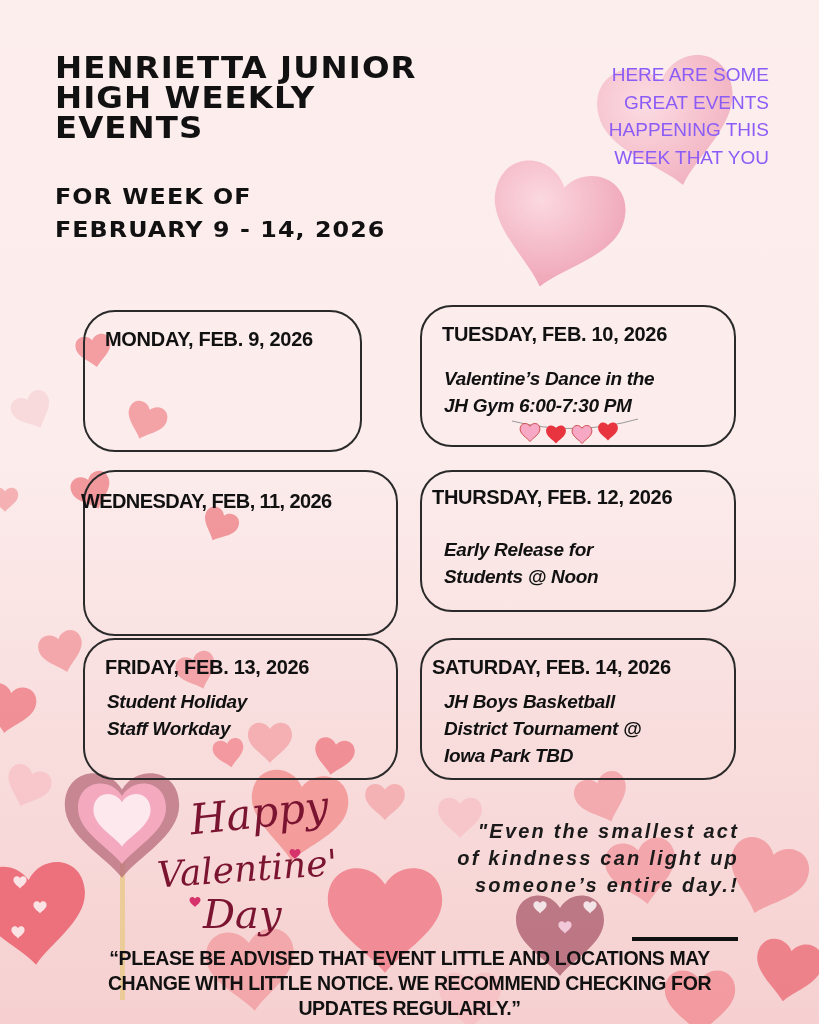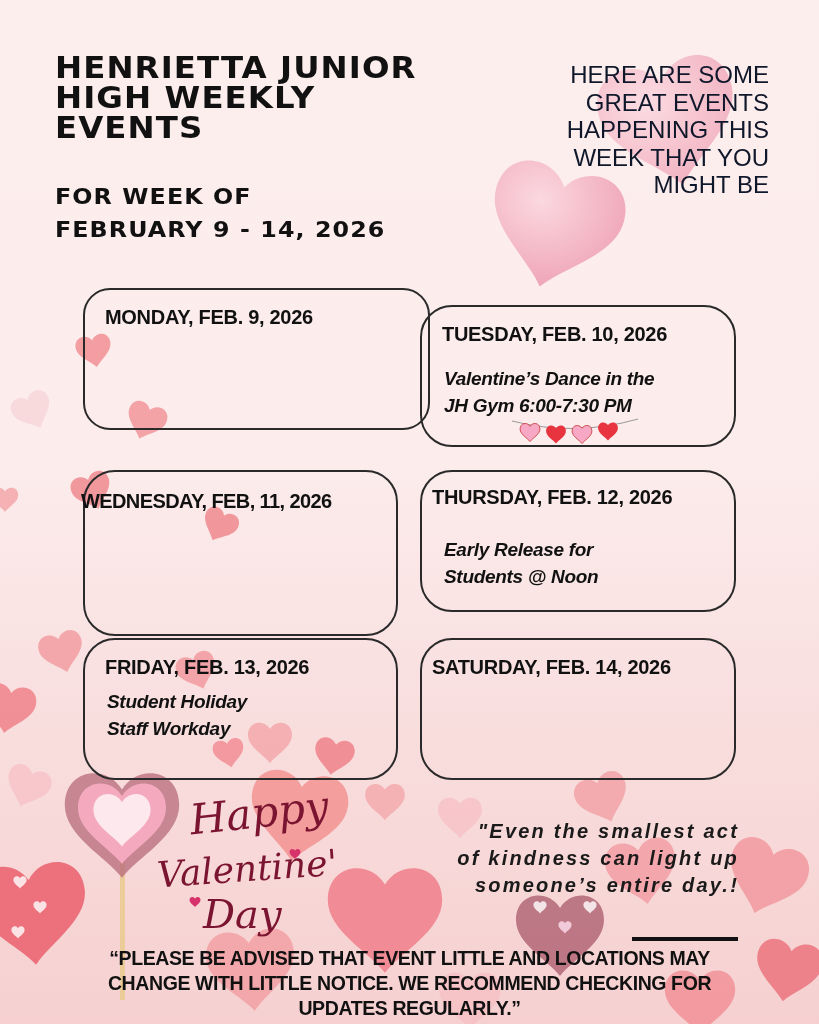--- a/index.html
+++ b/index.html
@@ -6,22 +6,22 @@
   body { width:819px; height:1024px; overflow:hidden; position:relative;
          background: linear-gradient(180deg,#fdeeee 0%,#fcecec 45%,#f9dede 70%,#f6d0d0 100%);
          font-family:"Liberation Sans", sans-serif; color:#111; }
   .bg-layer { position:absolute; inset:0; pointer-events:none; }
   .title { position:absolute; left:55px; top:53px; font-family:"DejaVu Sans", sans-serif; font-weight:900;
            font-size:30px; line-height:30px; letter-spacing:1px; color:#111; }
   .title .line { display:block; transform:scaleX(1.08); transform-origin:left; }
   .week { position:absolute; left:55px; top:180px; font-family:"DejaVu Sans", sans-serif; font-weight:900;
           font-size:22px; line-height:33px; letter-spacing:1px; color:#111; }
   .week .line { display:block; transform:scaleX(1.08); transform-origin:left; }
-  .intro { position:absolute; right:50px; top:61px; text-align:right; font-size:24px; line-height:27.5px;
-           color:#0f172a; width:220px; }
+  .intro { position:absolute; right:50px; top:61px; text-align:right; font-size:19px; line-height:27.5px;
+           color:#8b5cf6; width:220px; }
   .intro .line { display:block; }
   .card { position:absolute; border:2px solid #2a2a2a; border-radius:32px; box-sizing:border-box; }
   .card .day { position:absolute; left:20px; top:16px; font-weight:700; font-size:20px; white-space:nowrap;
                letter-spacing:-0.3px; }
   .card .ev { position:absolute; left:22px; font-style:italic; font-weight:700; font-size:19px; line-height:27px;
               white-space:nowrap; letter-spacing:-0.3px; }
   .card .ev .line { display:block; }
   .quote { position:absolute; right:80px; top:818px; text-align:right; font-style:italic; font-weight:700;
            font-size:20px; line-height:27px; letter-spacing:2.2px; color:#1a1a1a; }
   .quote .line { display:block; }
@@ -101,24 +101,23 @@
 <div class="week">
   <span class="line">FOR WEEK OF</span>
   <span class="line">FEBRUARY 9 - 14, 2026</span>
 </div>
 
 <div class="intro">
   <span class="line">HERE ARE SOME</span>
   <span class="line">GREAT EVENTS</span>
   <span class="line">HAPPENING THIS</span>
   <span class="line">WEEK THAT YOU</span>
-  <span class="line">MIGHT BE</span>
 </div>
 
-<div class="card" style="left:83px;top:288px;width:347px;height:142px;border-radius:27px;">
+<div class="card" style="left:83px;top:310px;width:279px;height:142px;">
   <div class="day">MONDAY,  FEB. 9, 2026</div>
 </div>
 
 <div class="card" style="left:420px;top:305px;width:316px;height:142px;">
   <div class="day">TUESDAY, FEB. 10, 2026</div>
   <div class="ev" style="top:58px;">
     <span class="line">Valentine’s Dance in the</span>
     <span class="line">JH Gym 6:00-7:30 PM</span>
   </div>
   <svg style="position:absolute;left:88px;top:108px;" width="130" height="34" viewBox="0 0 130 34">
@@ -153,20 +152,25 @@
 <div class="card" style="left:83px;top:638px;width:315px;height:142px;">
   <div class="day">FRIDAY, FEB. 13, 2026</div>
   <div class="ev" style="top:48px;">
     <span class="line">Student Holiday</span>
     <span class="line">Staff Workday</span>
   </div>
 </div>
 
 <div class="card" style="left:420px;top:638px;width:316px;height:142px;">
   <div class="day" style="left:10px;">SATURDAY, FEB. 14, 2026</div>
+  <div class="ev" style="top:48px;">
+    <span class="line">JH Boys Basketball</span>
+    <span class="line">District Tournament @</span>
+    <span class="line">Iowa Park TBD</span>
+  </div>
 </div>
 
 <svg class="hvd" viewBox="0 0 180 160">
   <text x="35" y="52" font-family="DejaVu Serif, serif" font-style="italic" font-size="42" fill="#7a1430" transform="rotate(-6 60 40)">Happy</text>
   <text x="2" y="102" font-family="DejaVu Serif, serif" font-style="italic" font-size="36" fill="#7a1430" transform="rotate(-4 80 90)">Valentine's</text>
   <text x="48" y="148" font-family="DejaVu Serif, serif" font-style="italic" font-size="40" fill="#7a1430">Day</text>
   <g transform="translate(140,72) scale(0.25)">
       <path d="M0,-6 C-6,-16 -22,-14 -22,0 C-22,12 -6,20 0,28 C6,20 22,12 22,0 C22,-14 6,-16 0,-6Z" fill="#d6336c"></path>
     </g>
   <g transform="translate(40,120) scale(0.25)">

